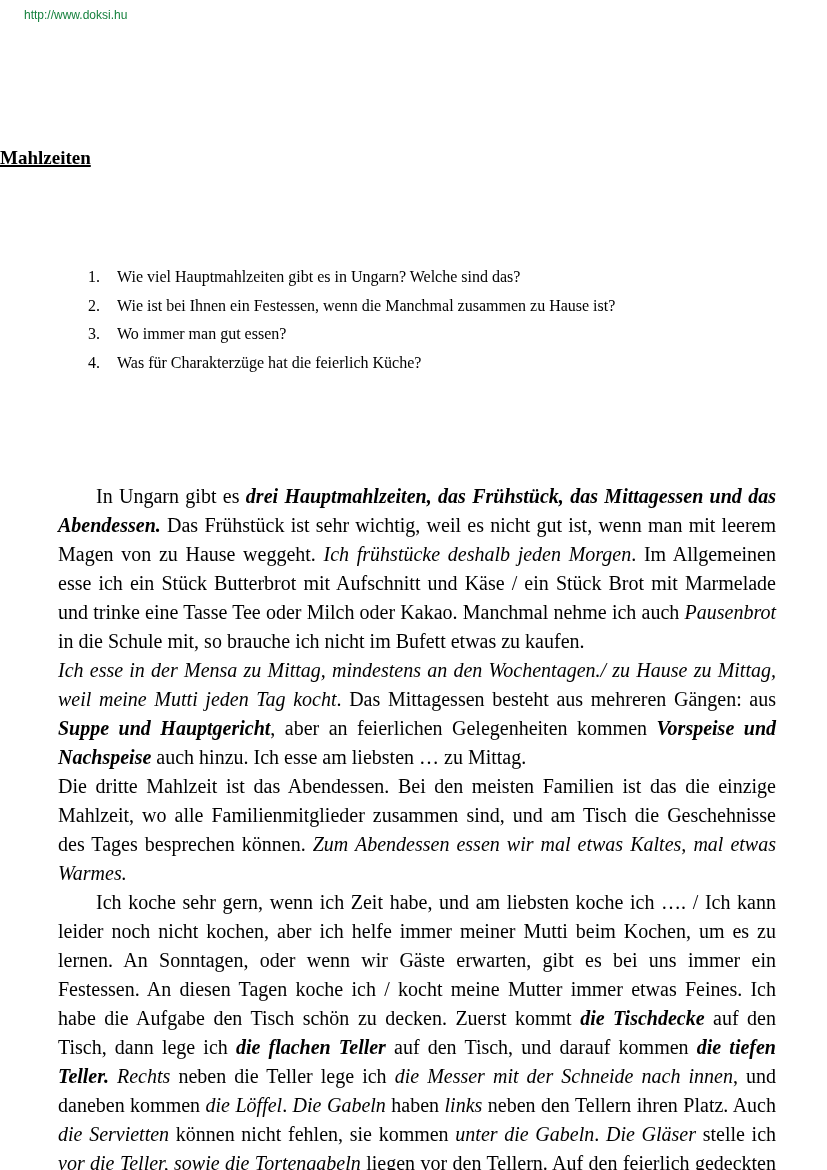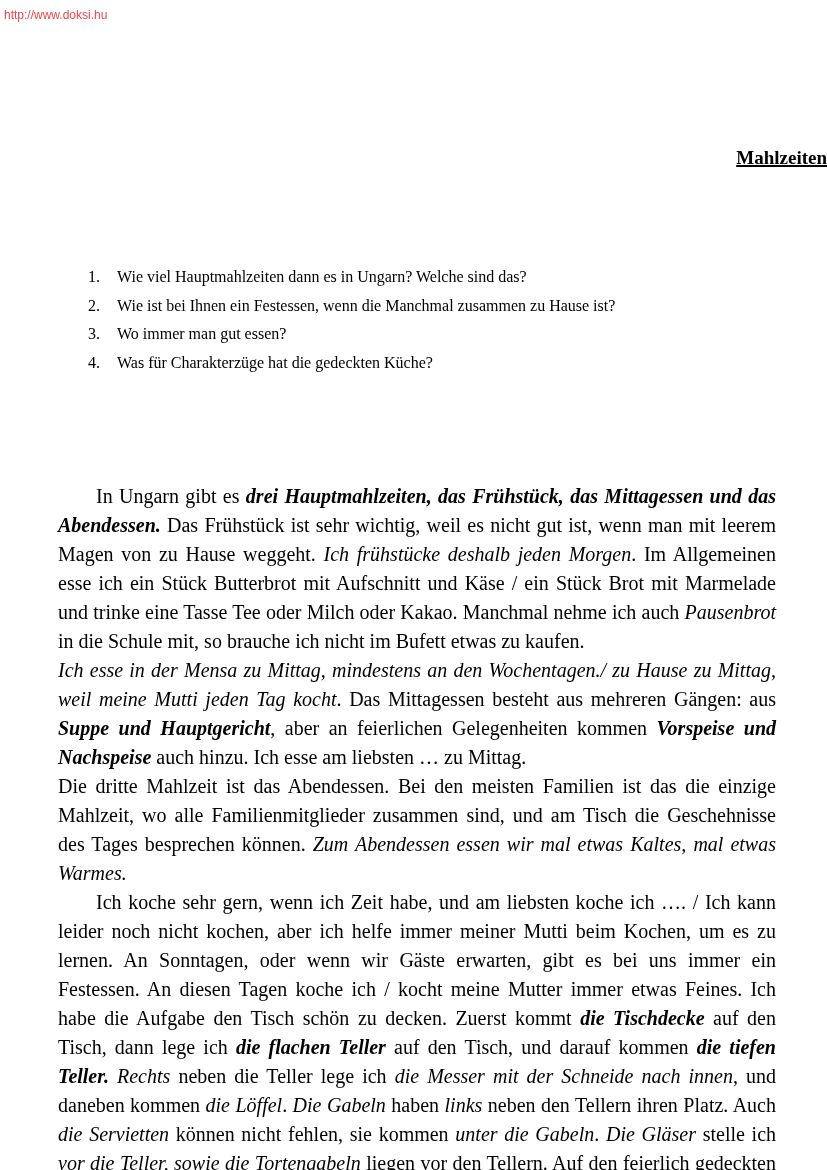--- a/index.html
+++ b/index.html
@@ -10,32 +10,32 @@
     color: #000000;
   }
   .page {
     position: relative;
     width: 827px; height: 1170px;
     background: #ffffff;
     overflow: hidden;
   }
   .url-header {
     position: absolute;
-    top: 8px; left: 4px;
+    top: 8px; left: 24px;
     font-family: "Liberation Sans", sans-serif;
     font-size: 12px;
-    color: #ef4444;
+    color: #15803d;
     white-space: nowrap;
   }
   .doc-title {
     position: absolute;
     top: 146px; left: 0;
     width: 100%;
     margin: 0;
-    text-align: right;
+    text-align: left;
     font-size: 19px;
     line-height: 24px;
     font-weight: bold;
   }
   .doc-title .underlined {
     text-decoration: underline;
     text-decoration-thickness: 1.5px;
   }
   .questions {
     position: absolute;
@@ -73,33 +73,33 @@
 
   <div class="url-header">http://www.doksi.hu</div>
 
   <h1 class="doc-title">
     <span class="underlined">Mahlzeiten</span>
   </h1>
 
   <div class="questions">
       <div class="q-row">
         <span class="q-num">1.</span>
-        <span class="q-text">Wie viel Hauptmahlzeiten dann es in Ungarn? Welche sind das?</span>
+        <span class="q-text">Wie viel Hauptmahlzeiten gibt es in Ungarn? Welche sind das?</span>
       </div>
       <div class="q-row">
         <span class="q-num">2.</span>
         <span class="q-text">Wie ist bei Ihnen ein Festessen, wenn die Manchmal zusammen zu Hause ist?</span>
       </div>
       <div class="q-row">
         <span class="q-num">3.</span>
         <span class="q-text">Wo immer man gut essen?</span>
       </div>
       <div class="q-row">
         <span class="q-num">4.</span>
-        <span class="q-text">Was für Charakterzüge hat die gedeckten Küche?</span>
+        <span class="q-text">Was für Charakterzüge hat die feierlich Küche?</span>
       </div>
     </div>
 
   <div class="body-text">
       <p class="para indent"><span class="rn">In Ungarn gibt es </span><span class="rbi">drei Hauptmahlzeiten, das Frühstück, das Mittagessen und das Abendessen.</span><span class="rn"> Das Frühstück ist sehr wichtig, weil es nicht gut ist, wenn man mit leerem Magen von zu Hause weggeht. </span><span class="ri">Ich frühstücke deshalb jeden Morgen</span><span class="rn">. Im Allgemeinen esse ich ein Stück Butterbrot mit Aufschnitt und Käse / ein Stück Brot mit Marmelade und trinke eine Tasse Tee oder Milch oder Kakao. Manchmal nehme ich auch </span><span class="ri">Pausenbrot</span><span class="rn"> in die Schule mit, so brauche ich nicht im Bufett etwas zu kaufen.</span></p>
       <p class="para"><span class="ri">Ich esse in der Mensa zu Mittag, mindestens an den Wochentagen./ zu Hause zu Mittag, weil meine Mutti jeden Tag kocht</span><span class="rn">. Das Mittagessen besteht aus mehreren Gängen: aus </span><span class="rbi">Suppe und Hauptgericht</span><span class="rn">, aber an feierlichen Gelegenheiten kommen </span><span class="rbi">Vorspeise und Nachspeise</span><span class="rn"> auch hinzu. Ich esse am liebsten … zu Mittag.</span></p>
       <p class="para"><span class="rn">Die dritte Mahlzeit ist das Abendessen. Bei den meisten Familien ist das die einzige Mahlzeit, wo alle Familienmitglieder zusammen sind, und am Tisch die Geschehnisse des Tages besprechen können. </span><span class="ri">Zum Abendessen essen wir mal etwas Kaltes, mal etwas Warmes.</span></p>
       <p class="para indent"><span class="rn">Ich koche sehr gern, wenn ich Zeit habe, und am liebsten koche ich …. / Ich kann leider noch nicht kochen, aber ich helfe immer meiner Mutti beim Kochen, um es zu lernen. An Sonntagen, oder wenn wir Gäste erwarten, gibt es bei uns immer ein Festessen. An diesen Tagen koche ich / kocht meine Mutter immer etwas Feines. Ich habe die Aufgabe den Tisch schön zu decken. Zuerst kommt </span><span class="rbi">die Tischdecke</span><span class="rn"> auf den Tisch, dann lege ich </span><span class="rbi">die flachen Teller</span><span class="rn"> auf den Tisch, und darauf kommen </span><span class="rbi">die tiefen Teller.</span><span class="rn"> </span><span class="ri">Rechts</span><span class="rn"> neben die Teller lege ich </span><span class="ri">die Messer mit der Schneide nach innen</span><span class="rn">, und daneben kommen </span><span class="ri">die Löffel</span><span class="rn">. </span><span class="ri">Die Gabeln</span><span class="rn"> haben </span><span class="ri">links</span><span class="rn"> neben den Tellern ihren Platz. Auch </span><span class="ri">die Servietten</span><span class="rn"> können nicht fehlen, sie kommen </span><span class="ri">unter die Gabeln</span><span class="rn">. </span><span class="ri">Die Gläser</span><span class="rn"> stelle ich </span><span class="ri">vor die Teller, sowie die Tortengabeln</span><span class="rn"> liegen vor den Tellern. Auf den feierlich gedeckten Tisch kann man noch </span><span class="ri">Kerzen</span><span class="rn"> und auch </span><span class="ri">Blumen</span><span class="rn"> stellen.</span></p>
     </div>
 

